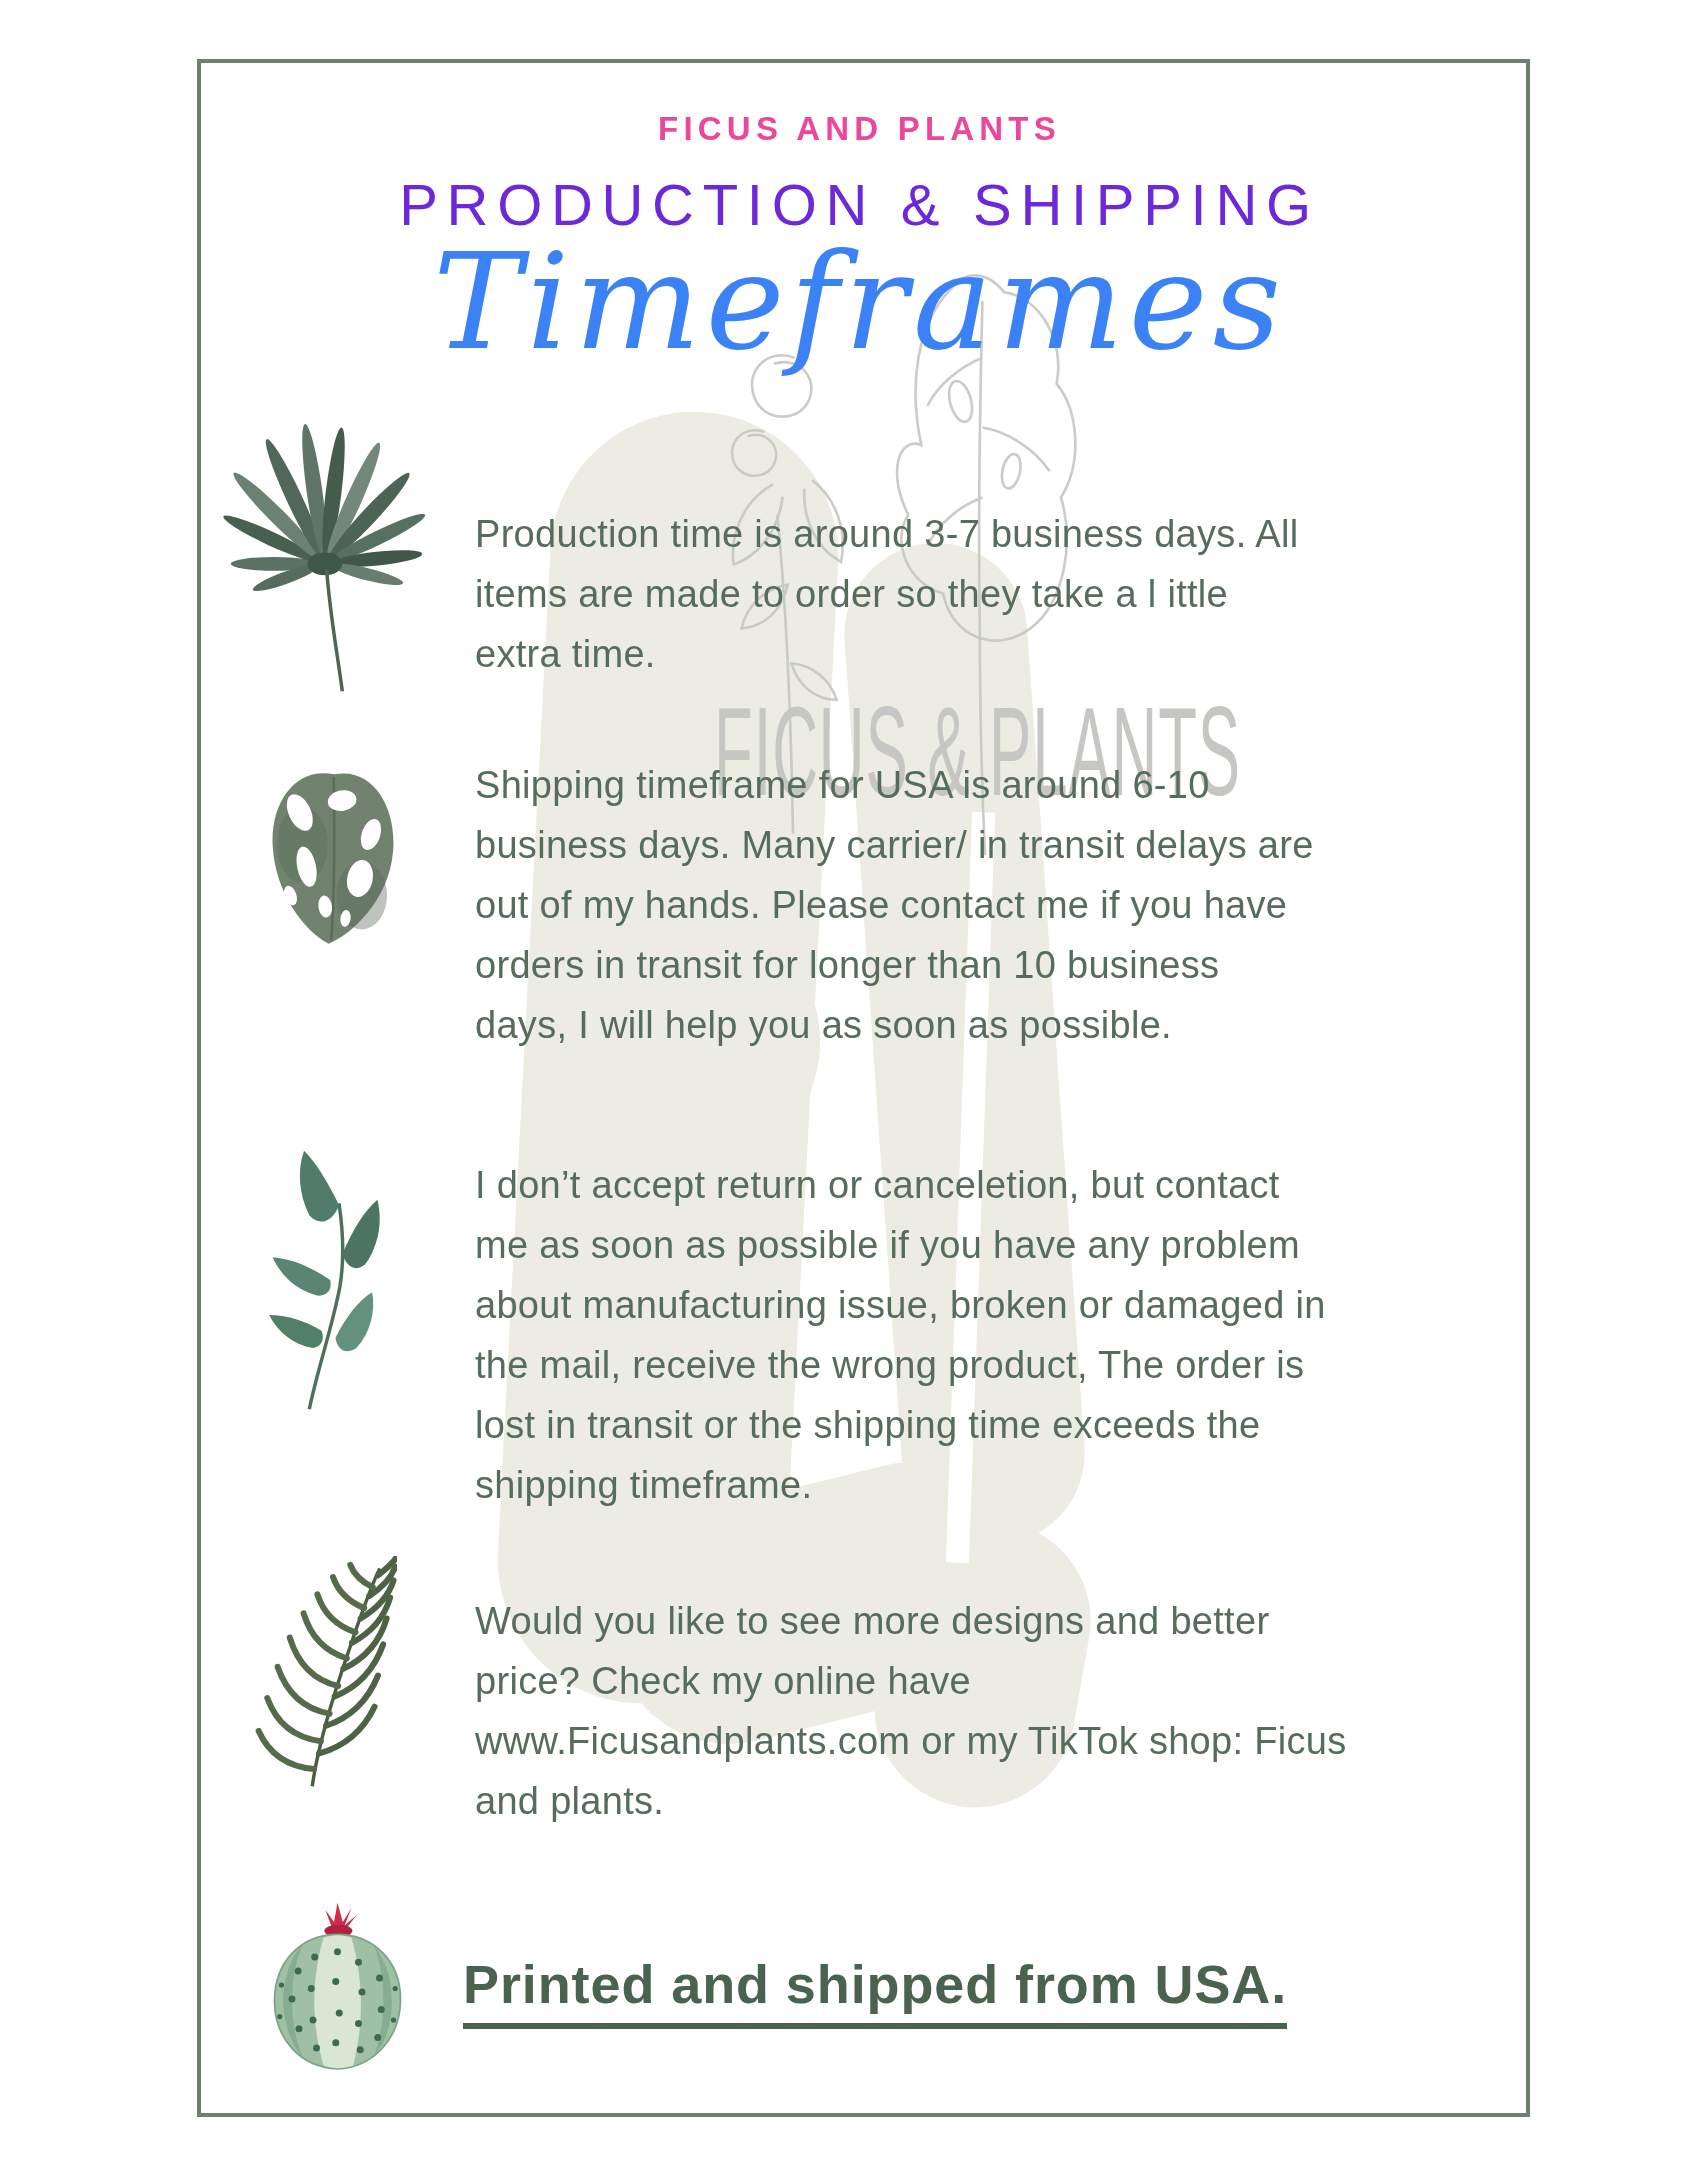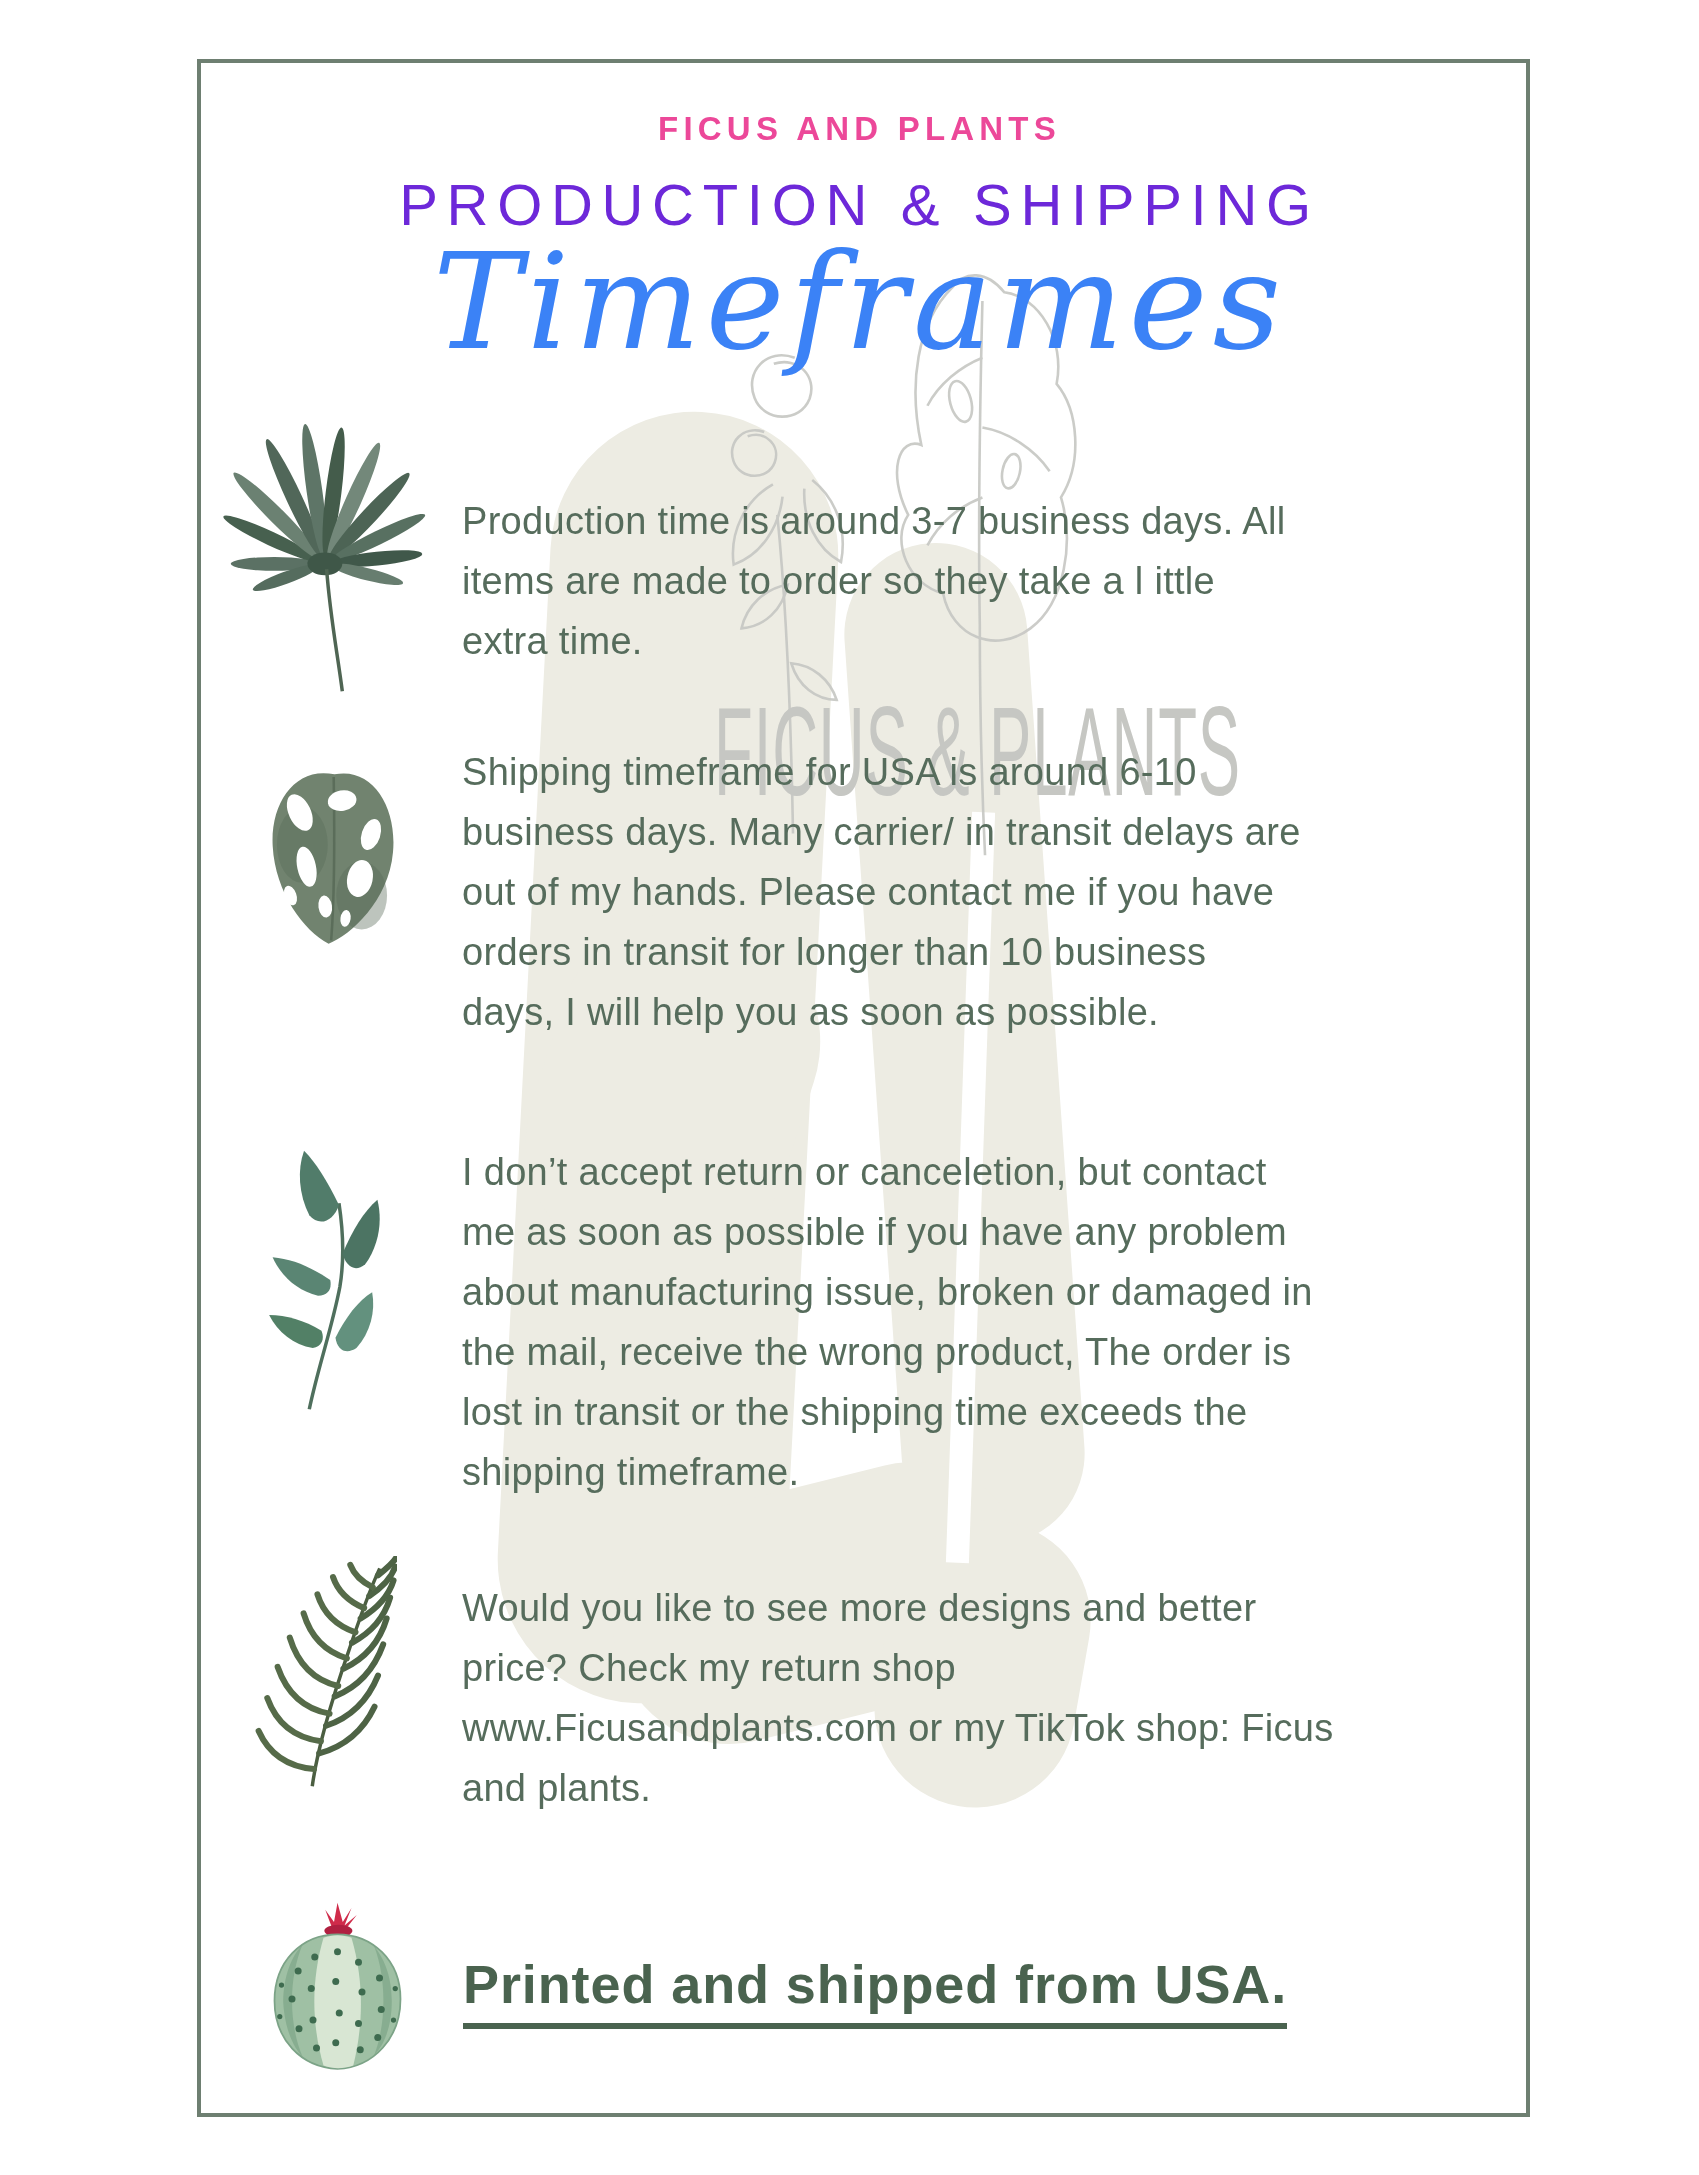--- a/index.html
+++ b/index.html
@@ -37,21 +37,21 @@
   .script-title{
     position:absolute;left:0;top:225px;width:100%;
     font-family:"DejaVu Serif",serif;font-style:italic;
     font-size:133px;letter-spacing:5.2px;color:#3b82f6;
   }
   
   .icon{position:absolute;z-index:2;}
   .para{
     position:absolute;left:461px;width:1031px;z-index:2;
     font-size:38px;line-height:60px;color:#566c5c;letter-spacing:0.3px;
-    white-space:pre-line;margin:1px;
+    white-space:pre-line;margin:14px;
   }
   .p1{top:490px;}
   .p2{top:741px;}
   .p3{top:1141px;}
   .p4{top:1577px;}
   
   .footer{
     position:absolute;left:463px;top:1953px;z-index:2;
     font-size:54px;font-weight:bold;color:#4a634f;letter-spacing:0.9px;
   }
@@ -175,21 +175,21 @@
       <path d="M132,60 q-28,-12 -36,-36"></path>
       <path d="M122,88 q-34,-12 -44,-44"></path>
       <path d="M112,118 q-38,-12 -50,-52"></path>
       <path d="M102,150 q-42,-10 -56,-56"></path>
       <path d="M92,182 q-44,-8 -60,-54"></path>
       <path d="M82,214 q-46,-6 -62,-50"></path>
       <path d="M74,246 q-46,-4 -64,-44"></path>
     </g>
   </svg>
   <p class="para p4">Would you like to see more designs  and better
-price? Check my return shop
+price? Check my online have
 www.Ficusandplants.com or my TikTok shop: Ficus
 and plants.</p>
 
   <svg class="icon" style="left:250px;top:1901px;" width="175" height="175" viewBox="0 0 200 200">
     <path d="M95,34 L86,10 L96,24 L100,2 L106,24 L116,8 L108,28 L122,16 L108,34 Z" fill="#cf2b4a"></path>
     <ellipse cx="101" cy="34" rx="16" ry="7" fill="#b02040"></ellipse>
     <path d="M100,38 C58,38 28,70 28,114 C28,158 58,190 100,192 C142,190 172,156 172,112 C172,68 140,38 100,38 Z" fill="#9fc0a4" stroke="#7ca387" stroke-width="2"></path>
     <path d="M84,42 C70,90 70,140 84,188 C96,192 106,192 118,188 C130,140 130,90 116,42 C106,38 94,38 84,42 Z" fill="#e2ecdc" opacity="0.85"></path>
     <path d="M60,50 C44,88 44,140 60,178 C52,170 40,150 38,116 C38,86 48,62 60,50 Z" fill="#6f9a7c" opacity="0.5"></path>
     <path d="M142,52 C156,88 156,140 142,176 C152,166 162,146 162,114 C162,84 152,64 142,52 Z" fill="#6f9a7c" opacity="0.5"></path>

